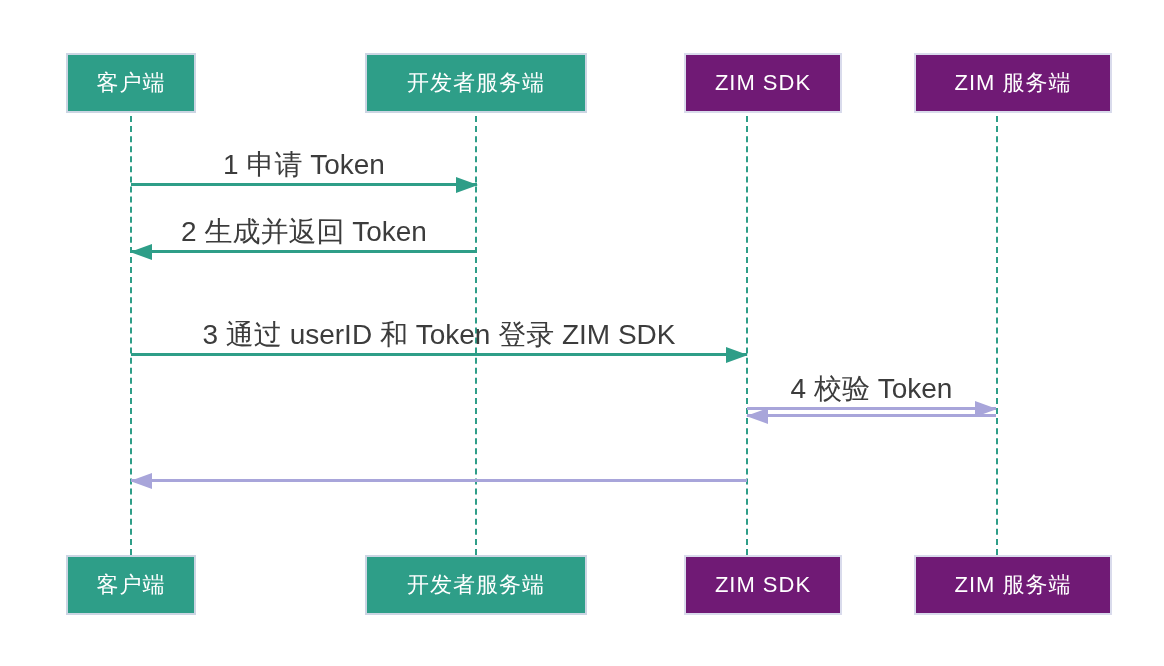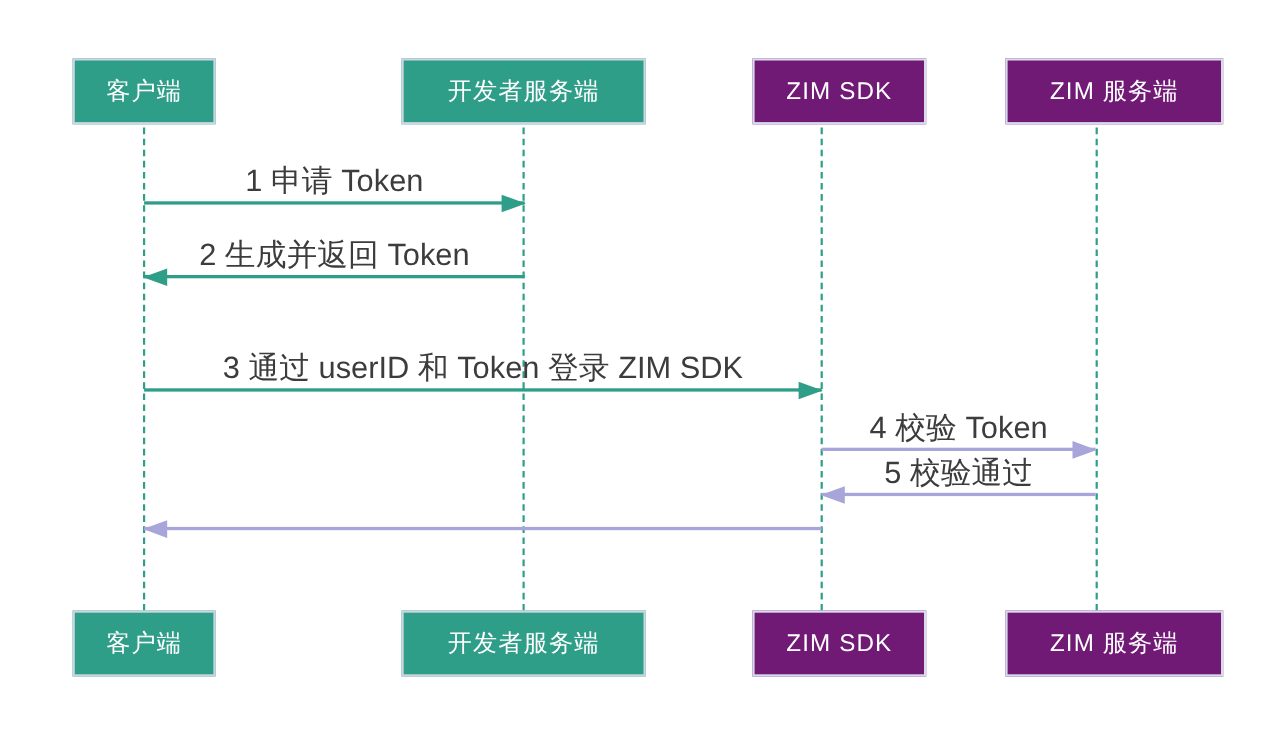--- a/index.html
+++ b/index.html
@@ -110,21 +110,20 @@
   </div>
 
   <div class="msg" style="left:747px; top:347px; width:249px;margin-top:26px;">
     <div class="msg-label">4 校验 Token</div>
     <div class="msg-line line-purple">
       <span class="head head-right purple"></span>
     </div>
   </div>
 
   <div class="msg" style="left:747px; top:414px; width:249px;">
-    <div class="msg-label">5 校验通过</div>
     <div class="msg-line line-purple">
       <span class="head head-left purple"></span>
     </div>
   </div>
 
   <div class="msg" style="left:131px; top:479px; width:616px;">
     <div class="msg-line line-purple">
       <span class="head head-left purple"></span>
     </div>
   </div>

